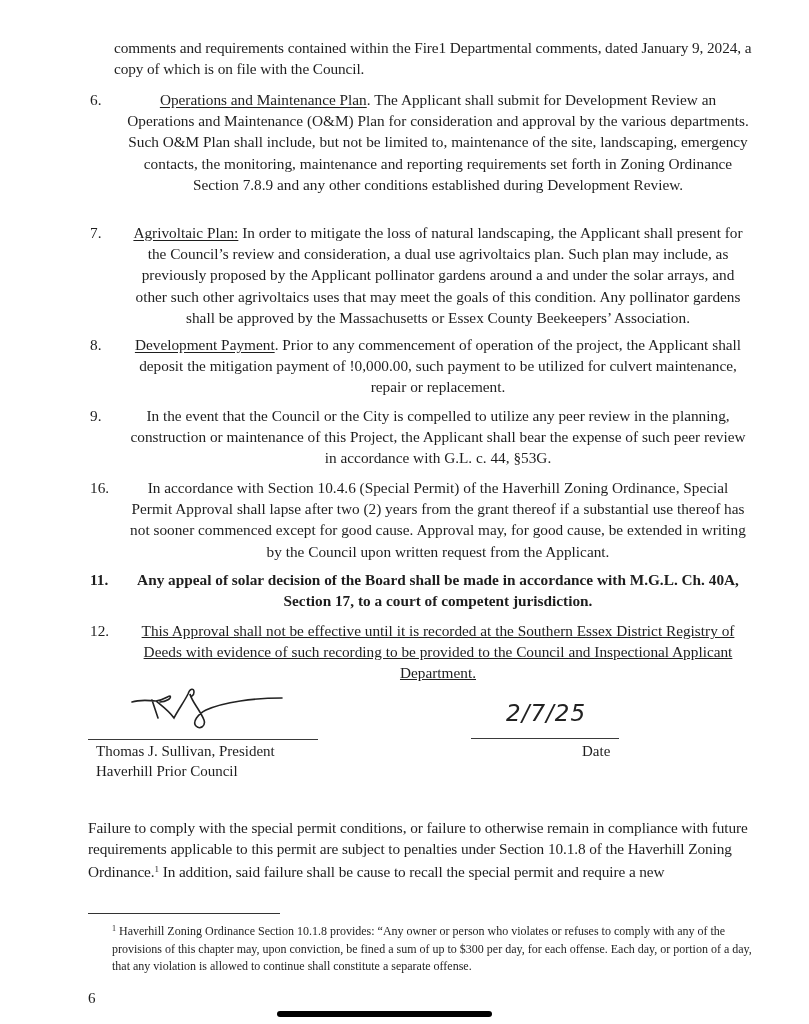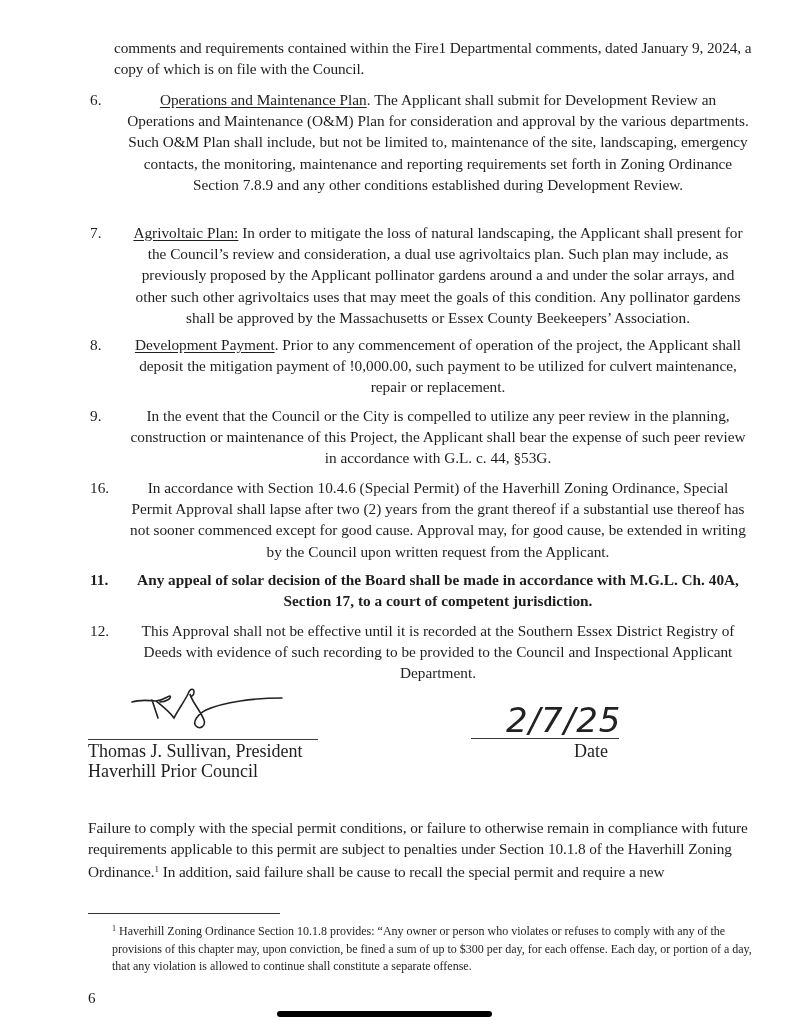--- a/index.html
+++ b/index.html
@@ -7,21 +7,21 @@
          font-family: "Liberation Serif", "DejaVu Serif", serif; color: #1e1e1e; }
   .page { position: absolute; left: 16px; top: 0; width: 809px; height: 1024px; }
   .right-rule { position: absolute; left: 798px; top: 0; width: 1px; height: 1024px;
                 background: #b9b9b9; }
   .p { position: absolute; font-size: 15.3px; line-height: 21.2px; margin: 0; letter-spacing: -0.1px; }
   .item { position: absolute; left: 74px; width: 660px; font-size: 15.3px; line-height: 21.2px; }
   .item .num { position: absolute; left: 0; top: 0; }
   .item .body { margin-left: 36px; text-align: center; }
   .item .heading { text-decoration: underline; text-underline-offset: 2px; }
   .sig-line { position: absolute; height: 1px; background: #3a3a3a; }
-  .sig-text { position: absolute; font-size: 18px; line-height: 21px; }
+  .sig-text { position: absolute; font-size: 15px; line-height: 21px; margin-left: 8px; }
   .footnote-rule { position: absolute; left: 72px; top: 913px; width: 192px; height: 1px; background: #333; }
   .footnote { position: absolute; left: 96px; top: 920px; width: 660px; font-size: 12px; line-height: 17.5px; }
   .footnote sup { font-size: 8px; vertical-align: 4px; }
   .page-num { position: absolute; left: 72px; top: 990px; font-size: 15px; }
   .home-bar { position: absolute; left: 261px; top: 1011px; width: 215px; height: 6px;
               border-radius: 3px; background: #000; }
   sup.fn { font-size: 9px; vertical-align: 5px; }
 </style>
 </head>
 <body>
@@ -54,33 +54,33 @@
   <div class="item" style="top:477px;">
     <span class="num">16.</span>
     <div class="body"><span>In accordance with Section 10.4.6 (Special Permit) of the Haverhill Zoning Ordinance, Special Permit Approval shall lapse after two (2) years from the grant thereof if a substantial use thereof has not sooner commenced except for good cause. Approval may, for good cause, be extended in writing by the Council upon written request from the Applicant.</span></div>
   </div>
 
   <div class="item" style="top:569px;font-weight:bold;">
     <span class="num">11.</span>
     <div class="body"><span>Any appeal of solar decision of the Board shall be made in accordance with M.G.L. Ch. 40A, Section 17, to a court of competent jurisdiction.</span></div>
   </div>
 
-  <div class="item" style="top:620px;">
+  <div class="item" style="top:620px;text-decoration:underline;">
     <span class="num">12.</span>
     <div class="body"><span>This Approval shall not be effective until it is recorded at the Southern Essex District Registry of Deeds with evidence of such recording to be provided to the Council and Inspectional Applicant Department.</span></div>
   </div>
 
   <svg style="position:absolute; left:108px; top:688px;" width="170" height="52" viewBox="0 0 170 52">
     <path d="M8 14 C14 12 22 12 32 13 C40 12 44 8 46 8 C48 10 42 14 36 14 M28 12 L34 30 M32 13 C38 18 44 22 50 30 C54 22 60 14 64 6 C66 0 70 0 70 4 C70 8 66 10 66 6 C68 14 76 22 80 32 C82 38 76 42 72 38 C68 34 74 26 82 22 C100 14 130 10 158 10" fill="none" stroke="#222" stroke-width="1.6" stroke-linecap="round"></path>
   </svg>
   <div class="sig-line" style="left:72px; top:739px; width:230px;"></div>
   <div class="sig-text" style="left:72px; top:741px;">Thomas J. Sullivan, President</div>
   <div class="sig-text" style="left:72px; top:761px;">Haverhill Prior Council</div>
 
-  <div style="position:absolute; left:490px; top:700px; font-family:'DejaVu Sans', sans-serif; font-size:34px; font-style:italic; letter-spacing:1px; color:#222;">2/7/25</div>
+  <div style="position:absolute; left:490px; top:700px; font-family:'DejaVu Sans', sans-serif; font-size:23px; font-style:italic; letter-spacing:1px; color:#222;">2/7/25</div>
   <div class="sig-line" style="left:455px; top:738px; width:148px;"></div>
   <div class="sig-text" style="left:558px; top:741px;">Date</div>
 
   <p class="p" style="left:72px; top:817px; width:665px;"><span>Failure to comply with the special permit conditions, or failure to otherwise remain in compliance with future requirements applicable to this permit are subject to penalties under Section 10.1.8 of the Haverhill Zoning Ordinance.</span><sup class="fn">1</sup><span>  In addition, said failure shall be cause to recall the special permit and require a new</span></p>
 
   <div class="footnote-rule"></div>
   <div class="footnote"><sup>1</sup><span> Haverhill Zoning Ordinance Section 10.1.8 provides: “Any owner or person who violates or refuses to comply with any of the provisions of this chapter may, upon conviction, be fined a sum of up to $300 per day, for each offense. Each day, or portion of a day, that any violation is allowed to continue shall constitute a separate offense.</span></div>
 
   <div class="page-num">6</div>
 

